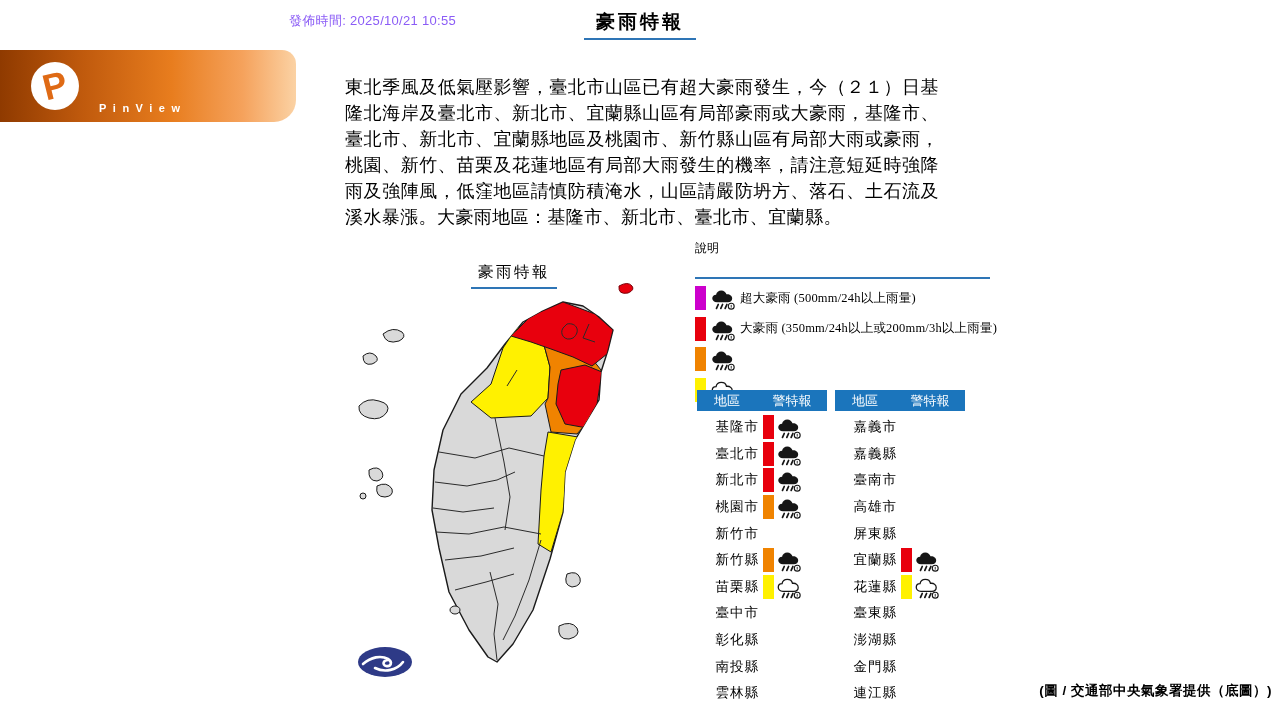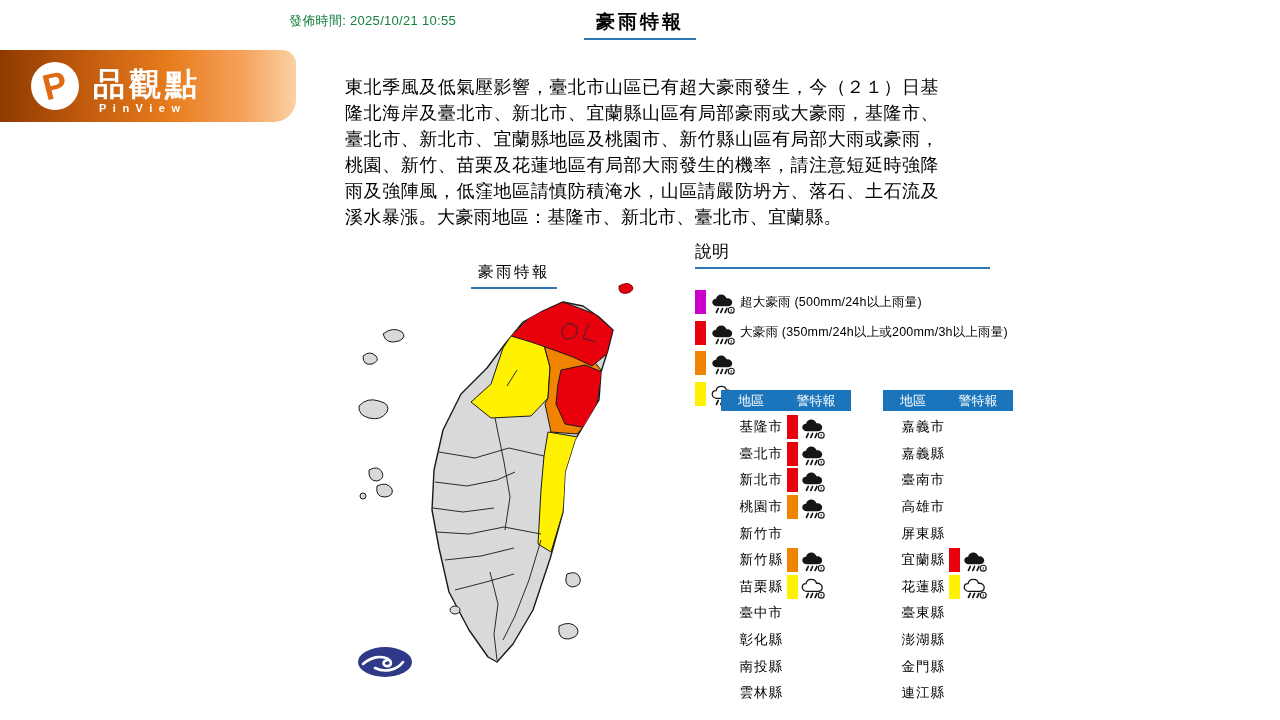--- a/index.html
+++ b/index.html
@@ -1,21 +1,21 @@
 <!DOCTYPE html>
 <html style="--magenta: #CC00CC; --red: #E8000D; --orange: #F08300; --yellow: #FFF100; --header_blue: #1B75BC; --underline_blue: #2E75B6; --map_grey: #D9D9D9; --cwa_navy: #2E3A87; --banner_dark: #8F3A00; --banner_mid: #E87D1E; --banner_light: #FBD2A4;"><head>
 <meta charset="utf-8">
 <style>
   html,body{margin:0;padding:0;background:#fff;}
   #app{position:relative;width:1280px;height:720px;background:#fff;overflow:hidden;
        font-family:"Liberation Sans",sans-serif;color:#000;}
   [data-name]{box-sizing:border-box;}
 
   
-  .published{position:absolute;left:289px;top:12px;font-size:13px;color:#15803d;letter-spacing:.3px;}
+  .published{position:absolute;left:289px;top:12px;font-size:13px;color:#8b5cf6;letter-spacing:.3px;}
   .page-title{position:absolute;top:9px;left:50%;transform:translateX(-50%);
       font-size:19px;font-weight:600;letter-spacing:3px;padding:0 12px 3px;
       border-bottom:2.5px solid var(--underline_blue);}
 
   
   .banner{position:absolute;left:0;top:50px;width:296px;height:72px;
       border-radius:0 14px 22px 0;
       background:linear-gradient(90deg,var(--banner_dark) 0%,#C05A0D 28%,var(--banner_mid) 58%,#F5A25C 82%,var(--banner_light) 100%);}
   .p-circle{position:absolute;left:31px;top:12px;width:48px;height:48px;border-radius:50%;
       background:#fff;display:flex;align-items:center;justify-content:center;}
@@ -28,38 +28,38 @@
       text-align:justify;letter-spacing:.4px;}
 
   
   .map-box{position:absolute;left:345px;top:258px;width:340px;height:462px;}
   .map-label{position:absolute;left:126px;top:4px;font-size:15.5px;letter-spacing:2.5px;
       padding:0 7px 4px;border-bottom:2px solid var(--underline_blue);}
   .map-svg{position:absolute;left:0;top:14px;}
 
   
   .legend{position:absolute;left:695px;top:240px;width:300px;}
-  .legend-title{font-size:17px;padding-bottom:4px;border-bottom:2px solid var(--underline_blue);width:295px;}
-  .legend-items{margin-top:18px;}
+  .legend-title{font-size:12px;padding-bottom:20px;border-bottom:2px solid var(--underline_blue);width:295px;}
+  .legend-items{margin-top:4px;font-family:Liberation Serif, serif;}
   .legend-item{height:30.6px;display:flex;align-items:center;gap:4px;}
   .legend-label{font-size:12.5px;white-space:nowrap;letter-spacing:.2px;}
 
   
   .bar{width:11px;height:24px;flex:0 0 11px;}
   .icon{width:26px;height:26px;flex:0 0 26px;}
   [data-level="magenta"] .bar{background:var(--magenta);}
   [data-level="red"]     .bar{background:var(--red);}
   [data-level="orange"]  .bar{background:var(--orange);}
   [data-level="yellow"]  .bar{background:var(--yellow);}
   [data-level]:not([data-level="yellow"]) .rain-light-icon{display:none;}
   [data-level="none"] .alert-cell{visibility:hidden;}
 
   
   .tables{position:absolute;left:697px;top:390px;display:flex;gap:8px;}
-  .alert-table{width:130px;margin-left:24px;}
+  .alert-table{width:130px;}
   .t-head{height:21px;background:var(--header_blue);color:#fff;display:flex;align-items:center;font-size:13px;}
   .t-head .col-region{width:60px;text-align:center;}
   .t-head .col-alert{flex:1;text-align:center;}
   .t-body{margin-top:3px;text-align:right;}
   .t-row{height:26.6px;display:flex;align-items:center;}
   .region{width:62px;padding-left:5px;font-size:13.5px;letter-spacing:1px;}
   .alert-cell{display:flex;align-items:center;gap:2px;margin-left:4px;}
 
   .caption{position:absolute;top:682px;right:8px;font-size:13.5px;font-weight:700;letter-spacing:.5px;}
 </style>
@@ -93,21 +93,20 @@
 
 <div id="app" data-name="rain-advisory-page">
 
   <div class="published" data-name="published-time">發佈時間: 2025/10/21 10:55</div>
   <div class="page-title" data-name="page-title">豪雨特報</div>
 
   <div class="banner" data-name="pinview-brand-banner">
     <div class="p-circle" data-name="pinview-logo-icon">
       <span class="p-glyph" data-name="p-mark">P</span>
     </div>
-    <div class="brand" data-name="brand-name">品觀點</div>
     <div class="brand-en" data-name="brand-name-en">PinView</div>
   </div>
 
   <div class="article" data-name="advisory-text">東北季風及低氣壓影響，臺北市山區已有超大豪雨發生，今（２１）日基隆北海岸及臺北市、新北市、宜蘭縣山區有局部豪雨或大豪雨，基隆市、臺北市、新北市、宜蘭縣地區及桃園市、新竹縣山區有局部大雨或豪雨，桃園、新竹、苗栗及花蓮地區有局部大雨發生的機率，請注意短延時強降雨及強陣風，低窪地區請慎防積淹水，山區請嚴防坍方、落石、土石流及溪水暴漲。大豪雨地區：基隆市、新北市、臺北市、宜蘭縣。</div>
 
   <div class="map-box" data-name="taiwan-map-section">
     <div class="map-label" data-name="map-title-label">豪雨特報</div>
     <svg class="map-svg" data-name="taiwan-map" width="335" height="420" viewBox="0 0 335 420">
       <defs>
         <clipPath id="island-clip">
@@ -431,13 +430,14 @@
       <svg class="icon storm-dark-icon" data-name="storm-rain-icon" viewBox="0 0 30 30">
                 <use href="#icon-storm-dark"></use>
               </svg>
 
     </span>
   </div>
         </div>
     </div>
   </div>
 
+  <div class="caption" data-name="source-caption">(圖 / 交通部中央氣象署提供（底圖）)</div>
 </div>
 
 </body></html>

